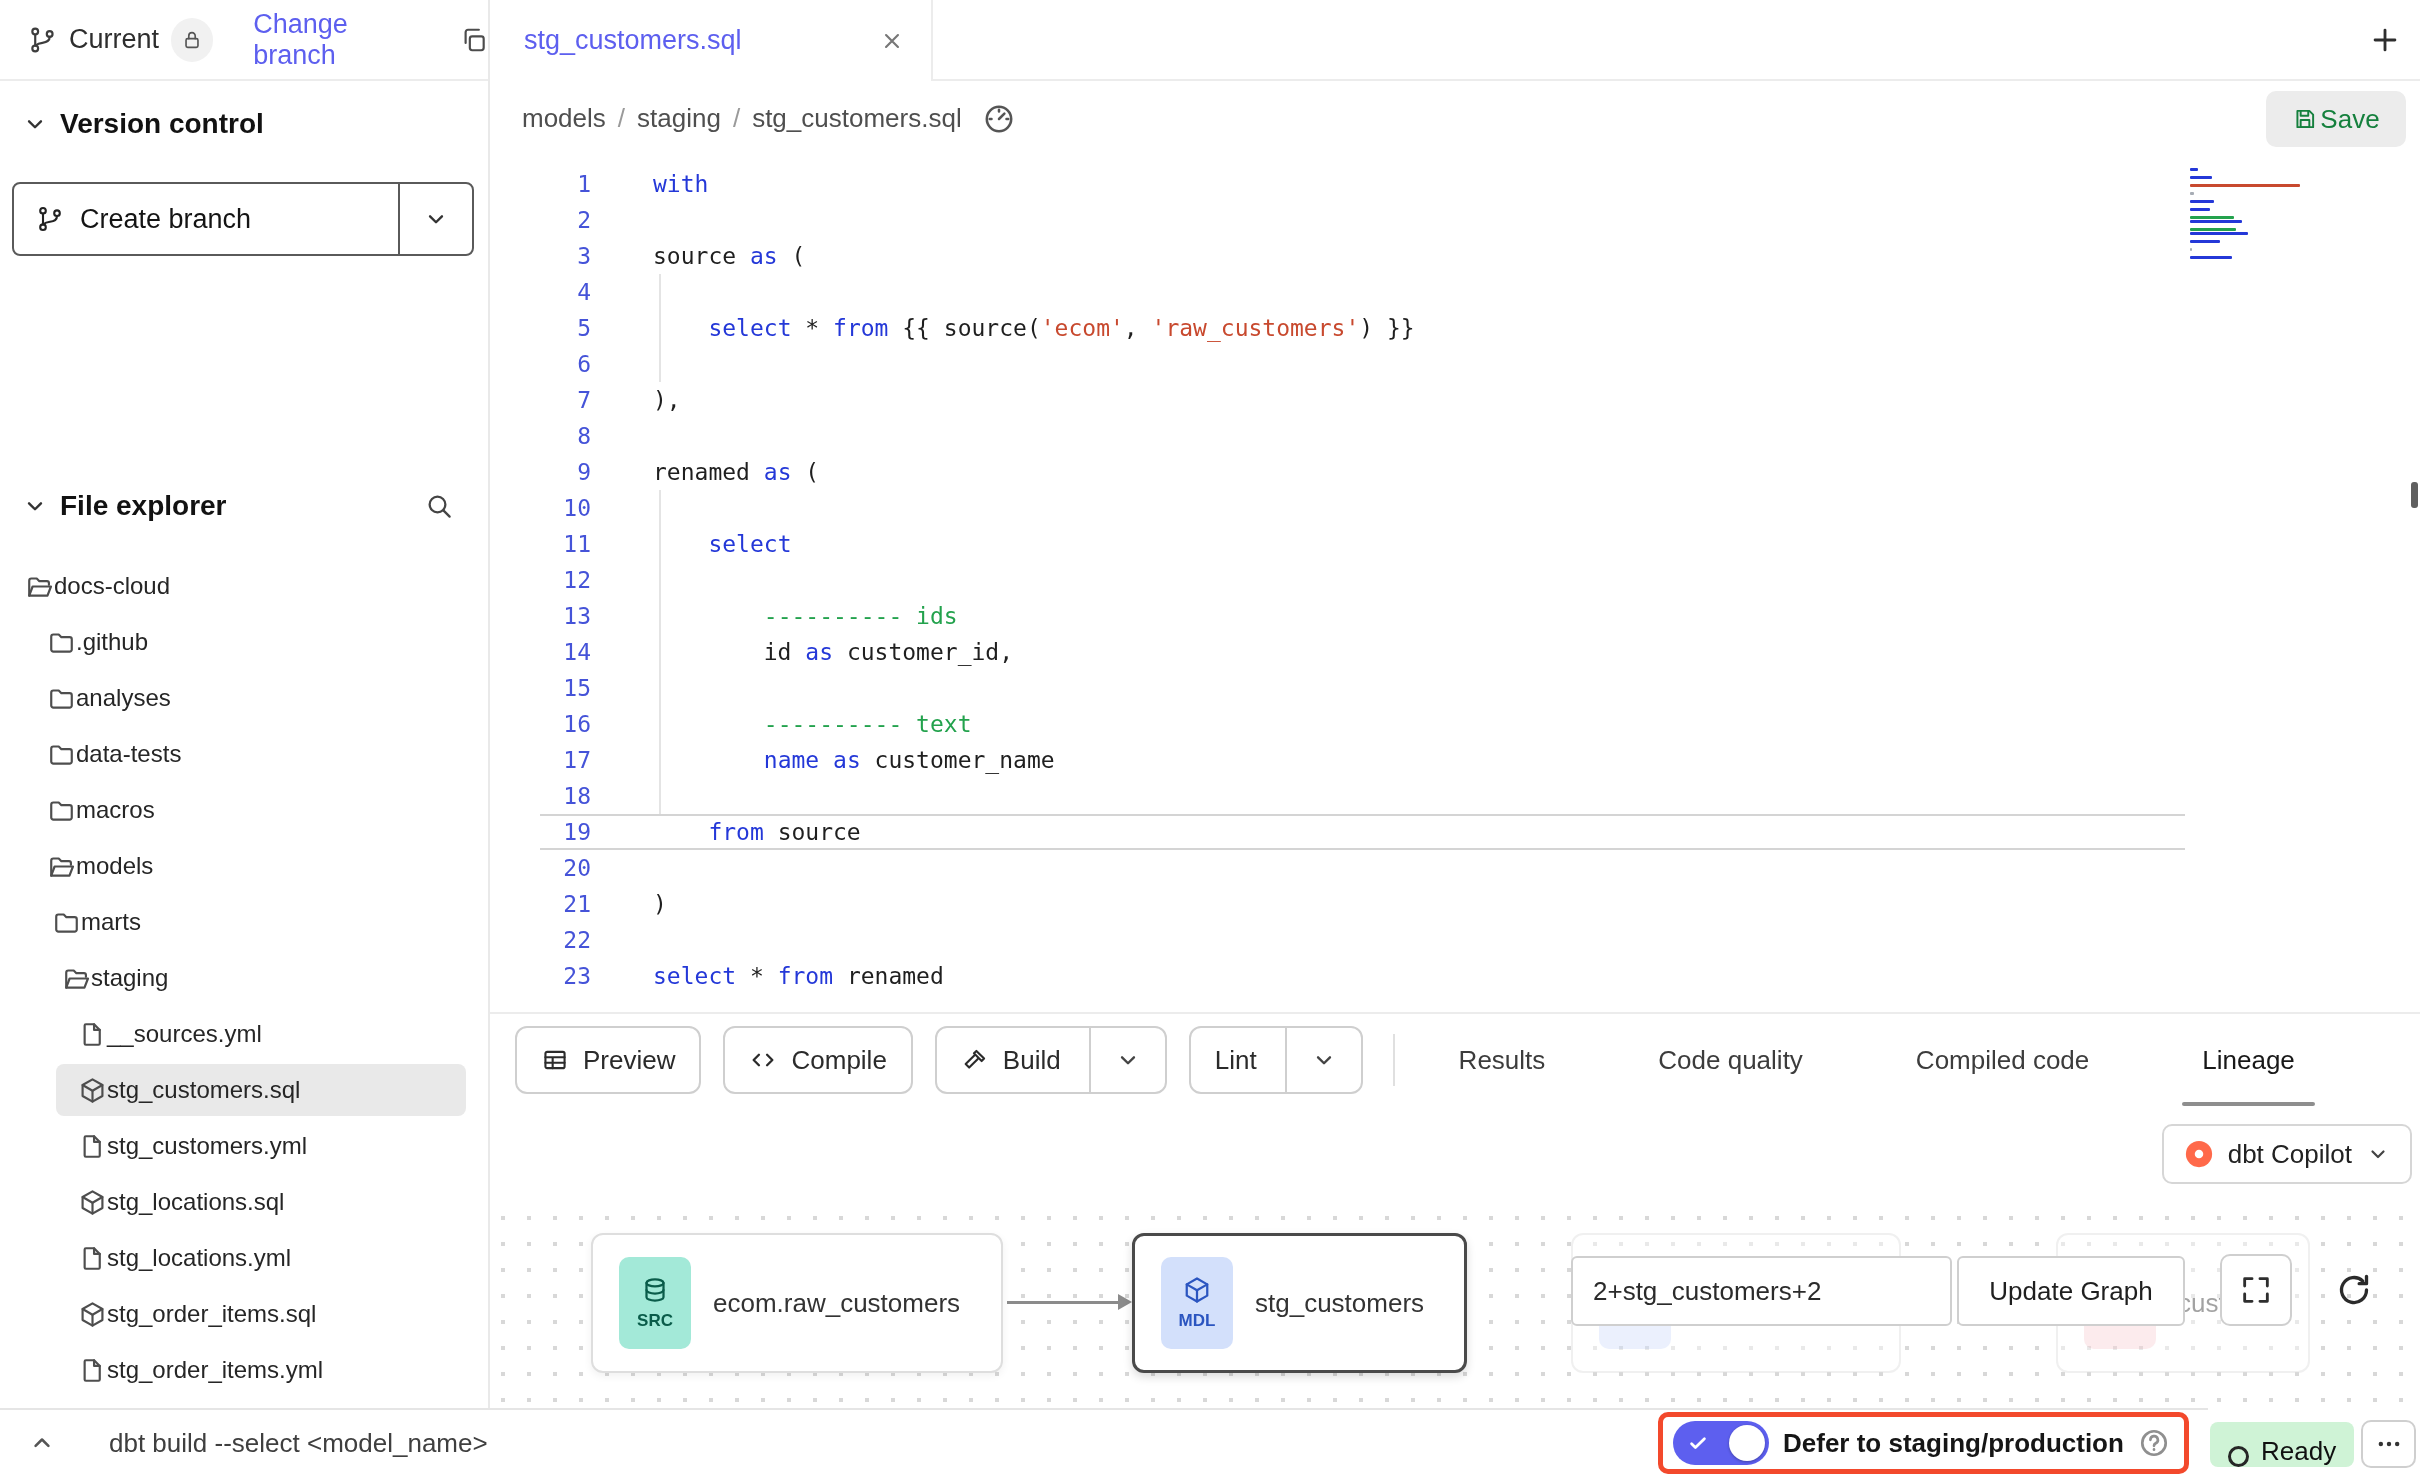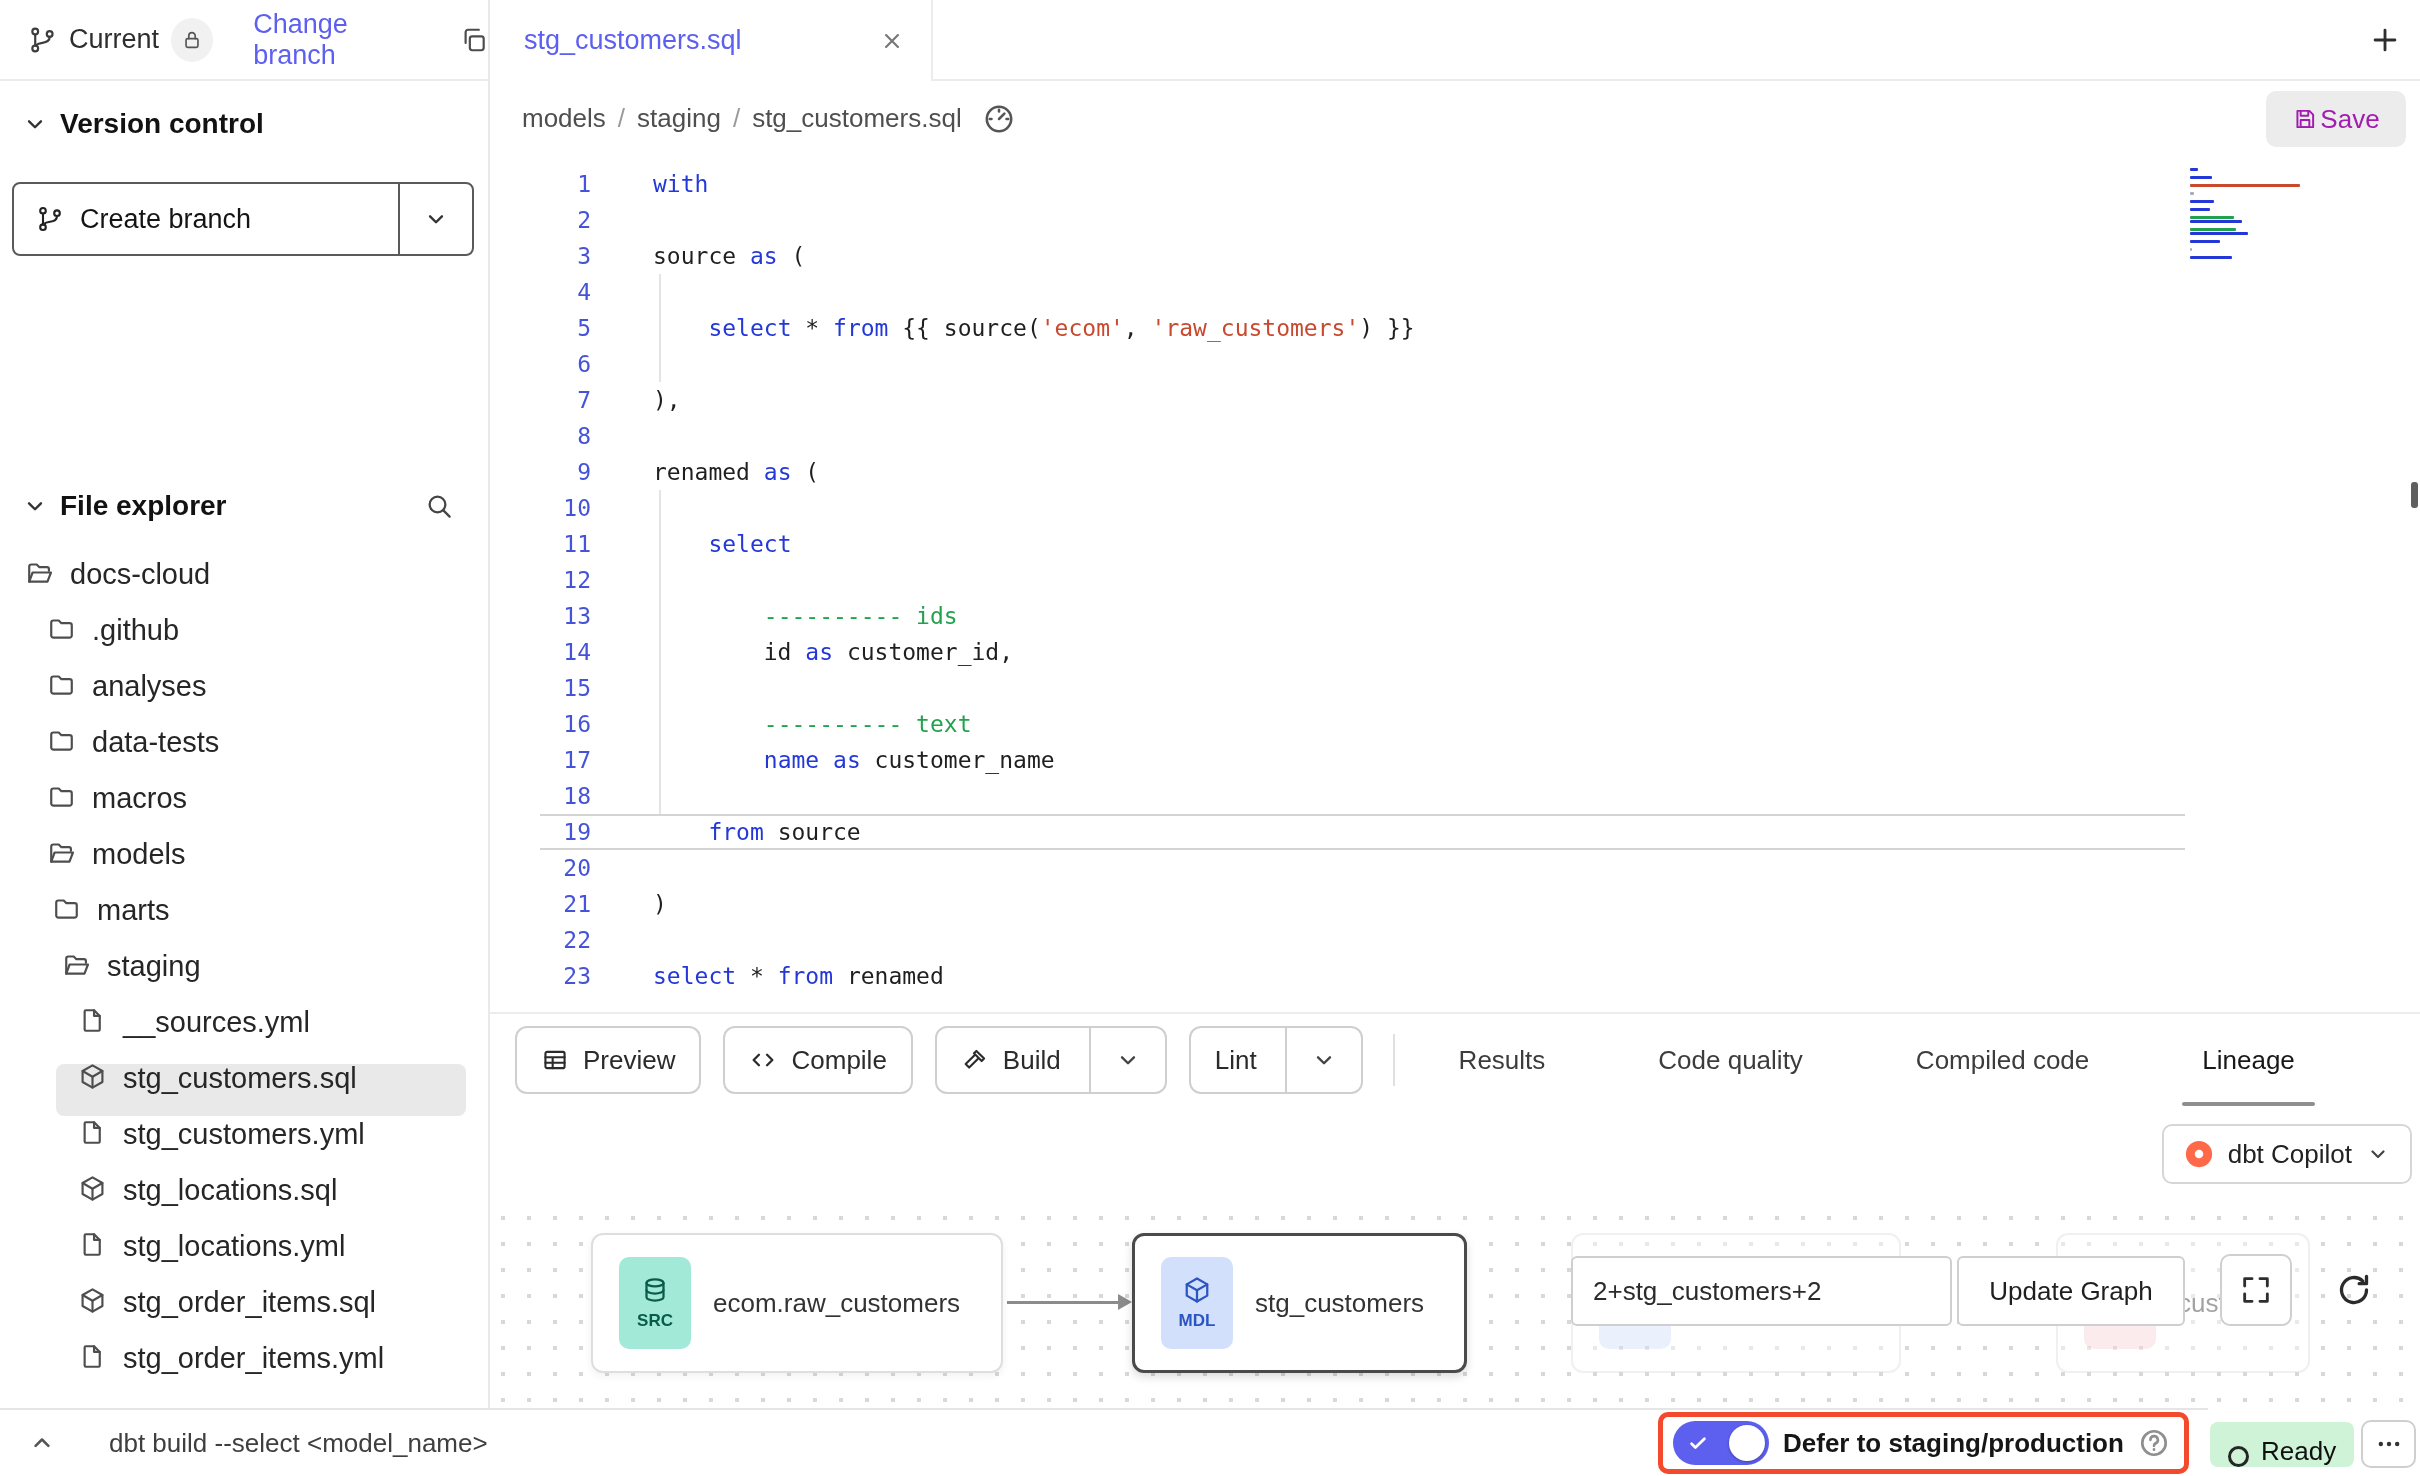--- a/index.html
+++ b/index.html
@@ -22,36 +22,36 @@
   .sec-header.vc { top:96px; height:56px; }
   .sec-header.fe { top:478px; height:56px; }
   .search-ic { position:absolute; right:34px; width:30px; height:30px; color:#444; }
   .create-branch { position:absolute; left:12px; top:182px; width:462px; height:74px; border:2px solid #5a5a5a; border-radius:8px; display:flex; align-items:center; background:#fff; cursor:pointer; }
   .branch2 { width:28px; height:28px; color:#222; margin-left:22px; }
   .cb-label { font-size:27px; font-weight:500; color:#141414; margin-left:16px; }
   .cb-div { position:absolute; right:72px; top:0; bottom:0; width:2px; background:#5a5a5a; }
   .cb-caret { position:absolute; right:0; top:0; width:72px; height:100%; display:grid; place-items:center; color:#333; }
   .cb-caret .ic { width:26px; height:26px; }
   .file-tree { position:absolute; top:558px; left:0; right:6px; z-index:0; }
-  .frow { height:56px; display:flex; align-items:flex-start; gap:16px; font-size:29px; color:#262626; position:relative; cursor:pointer; }
+  .frow { height:56px; display:flex; align-items:center; font-size:24px; color:#262626; position:relative; cursor:pointer; }
   .frow .ic { width:29px; height:29px; color:#4e4e4e; flex:0 0 auto; }
   .frow.selected::before { content:""; position:absolute; left:56px; right:16px; top:2px; bottom:2px; background:#e9e9e9; border-radius:8px; z-index:-1; }
 
   
   .main { position:absolute; left:490px; top:0; right:0; height:1408px; }
   .tabbar { position:absolute; top:0; left:0; right:0; height:81px; border-bottom:2px solid #ececec; background:#fff; }
   .tab { position:absolute; left:0; top:0; width:443px; height:81px; background:#fff; border-right:2px solid #ececec; display:flex; align-items:center; padding-left:34px; cursor:pointer; }
   .tab-label { color:var(--accent,#5d5fef); font-size:27px; font-weight:500; }
   .tab-close { position:absolute; right:26px; width:26px; height:26px; color:#777; }
   .plus-btn { position:absolute; right:18px; top:50%; transform:translateY(-50%); width:34px; height:34px; color:#2e2e2e; }
   .crumbrow { position:absolute; top:81px; left:0; right:0; height:75px; background:#fff; display:flex; align-items:center; padding-left:32px; }
   .breadcrumb { font-size:26px; color:#4f4f4f; display:flex; gap:12px; }
   .breadcrumb .sep { color:#9a9a9a; }
   .gauge { width:34px; height:34px; color:#555; margin-left:20px; }
-  .savebtn { position:absolute; right:14px; top:10px; width:140px; height:56px; background:#ececec; border:none; border-radius:10px; display:flex; align-items:center; justify-content:center; gap:2px; color:#a21caf; font-size:26px; font-weight:500; font-family:inherit; }
+  .savebtn { position:absolute; right:14px; top:10px; width:140px; height:56px; background:#ececec; border:none; border-radius:10px; display:flex; align-items:center; justify-content:center; gap:2px; color:#15803d; font-size:26px; font-weight:500; font-family:inherit; }
   .savebtn .ic { width:26px; height:26px; }
 
   .editor { position:absolute; top:156px; left:0; right:0; height:856px; background:#fff; overflow:hidden; font-family:"DejaVu Sans Mono",monospace; }
   #code { position:absolute; top:10px; left:0; right:0; }
   .cline { height:36px; display:flex; align-items:center; font-size:23px; }
   .ln { width:101px; text-align:right; color:var(--line-number,#4553d8); flex:0 0 auto; }
   .ct { margin-left:62px; white-space:pre; }
   .tok.kw { color:var(--kw,#2438d8); }
   .tok.str { color:var(--str,#c8492e); }
   .tok.cmt { color:var(--cmt,#23a24d); }

